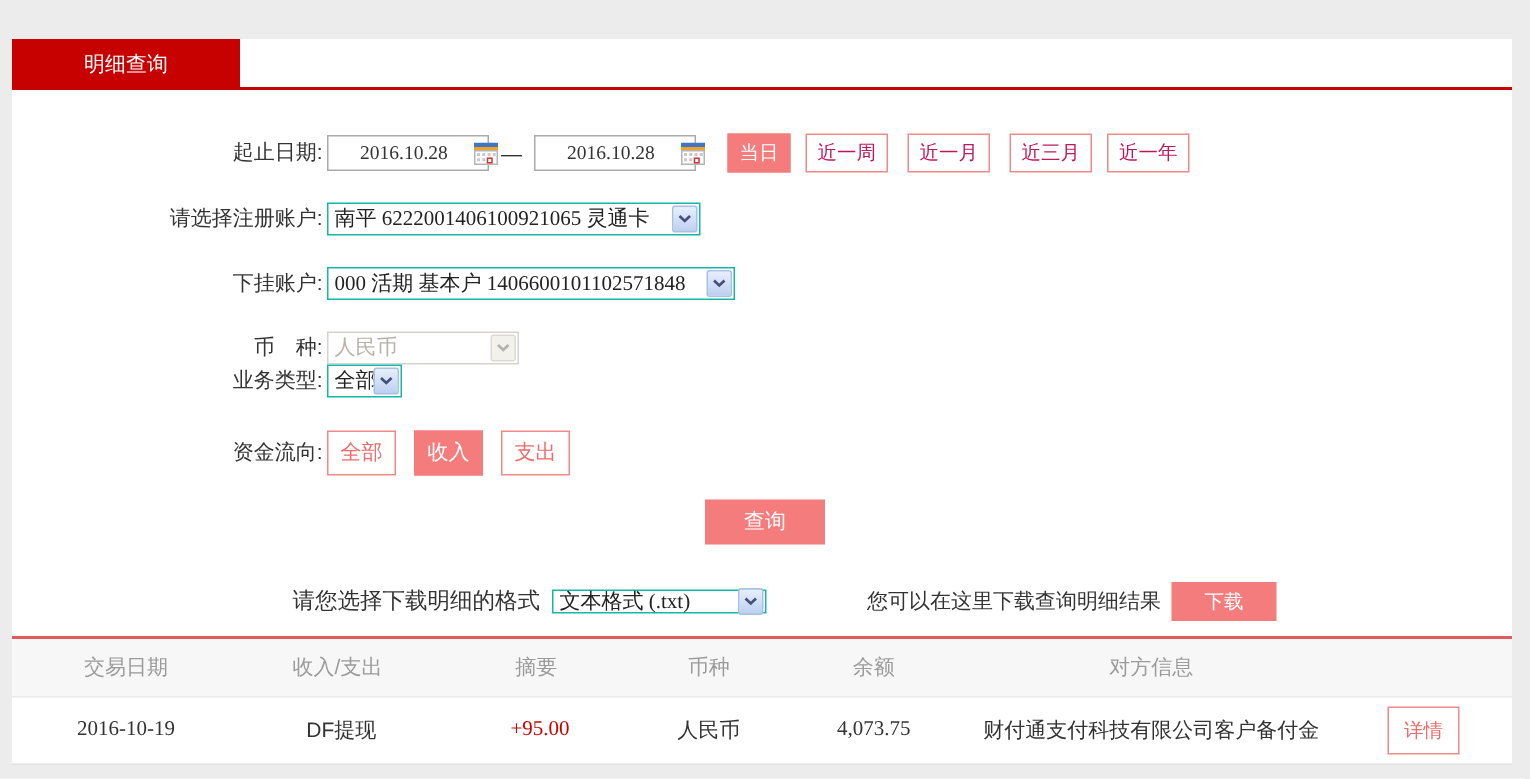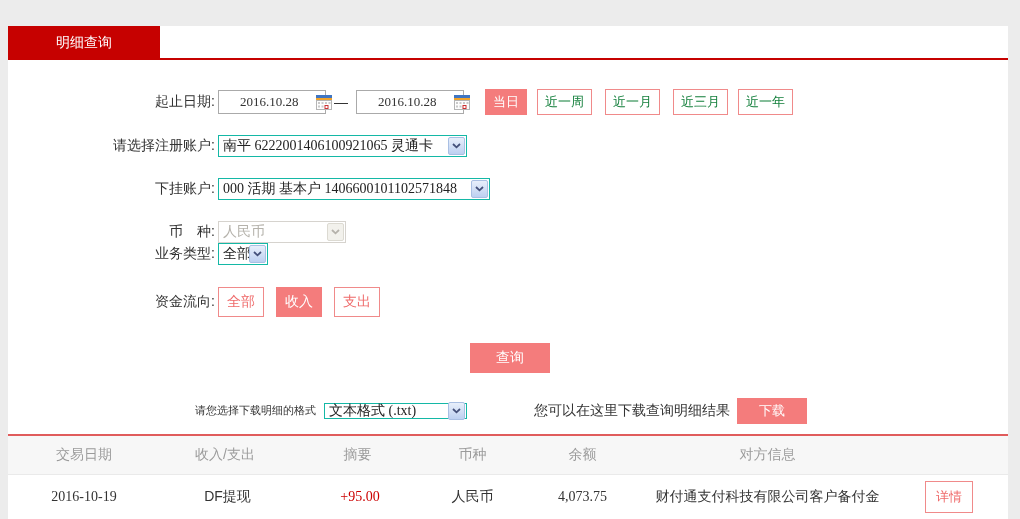--- a/index.html
+++ b/index.html
@@ -33,21 +33,21 @@
     width:108px; height:24px; border:1px solid #aaa; background:#fff; padding:0 3px 0 21px;
   }
   .date-box input {
     border:none; outline:none; width:76px; font-size:13px; color:#333;
     font-family:"Liberation Serif","DejaVu Serif",serif; background:transparent;
   }
   .date-sep { margin:0 8px; font-size:14px; color:#333; }
 
   .qbtn {
     height:26px; padding:0 7px; font-size:13px; cursor:pointer;
-    background:#fff; border:1px solid #f08a8a; color:#15803d;
+    background:#fff; border:1px solid #f08a8a; color:#be185d;
     font-family:"Liberation Sans","DejaVu Sans",sans-serif;
   }
   .qbtn.filled { background:#f47c7c; border-color:#f47c7c; color:#fff; }
   .qbtn.ml20 { margin-left:21px; } .qbtn.ml10 { margin-left:10px; } .qbtn.ml13 { margin-left:13px; }
 
   .xp-select {
     display:flex; align-items:center; height:22px; border:1px solid #14b8a6;
     background:#fff; cursor:pointer;
   }
   .xp-select .sel-text {
@@ -68,29 +68,29 @@
   .w-biz { width:50px; } .w-format { width:143px; }
 
   .flowbtn {
     height:30px; width:46px; font-size:14px; cursor:pointer;
     background:#fff; border:1px solid #f08a8a; color:#ef6b6b;
     font-family:"Liberation Sans","DejaVu Sans",sans-serif;
   }
   .flowbtn.filled { background:#f47c7c; border-color:#f47c7c; color:#fff; }
   .flowbtn + .flowbtn { margin-left:12px; }
 
-  .query-row { margin-top:26px; }
+  .query-row { margin-top:16px; }
   .query-btn {
     margin-left:462px; width:80px; height:30px; background:#f47c7c; border:none;
     color:#fff; font-size:14px; cursor:pointer;
     font-family:"Liberation Sans","DejaVu Sans",sans-serif;
   }
 
   .dl-row { margin-top:25px; height:25px; display:flex; align-items:center; padding-bottom:0; }
-  .dl-label { margin-left:187px; font-size:11px; color:#333; }
+  .dl-label { margin-left:187px; font-size:15px; color:#333; }
   .dl-select { margin-left:8px; height:16px; }
   .dl-hint { margin-left:67px; font-size:14px; color:#333; }
   .dl-btn {
     margin-left:7px; width:70px; height:26px; background:#f47c7c; border:none;
     color:#fff; font-size:13px; cursor:pointer;
     font-family:"Liberation Sans","DejaVu Sans",sans-serif;
   }
   .form-bottom-pad { height:11px; background:#fff; }
 
   

